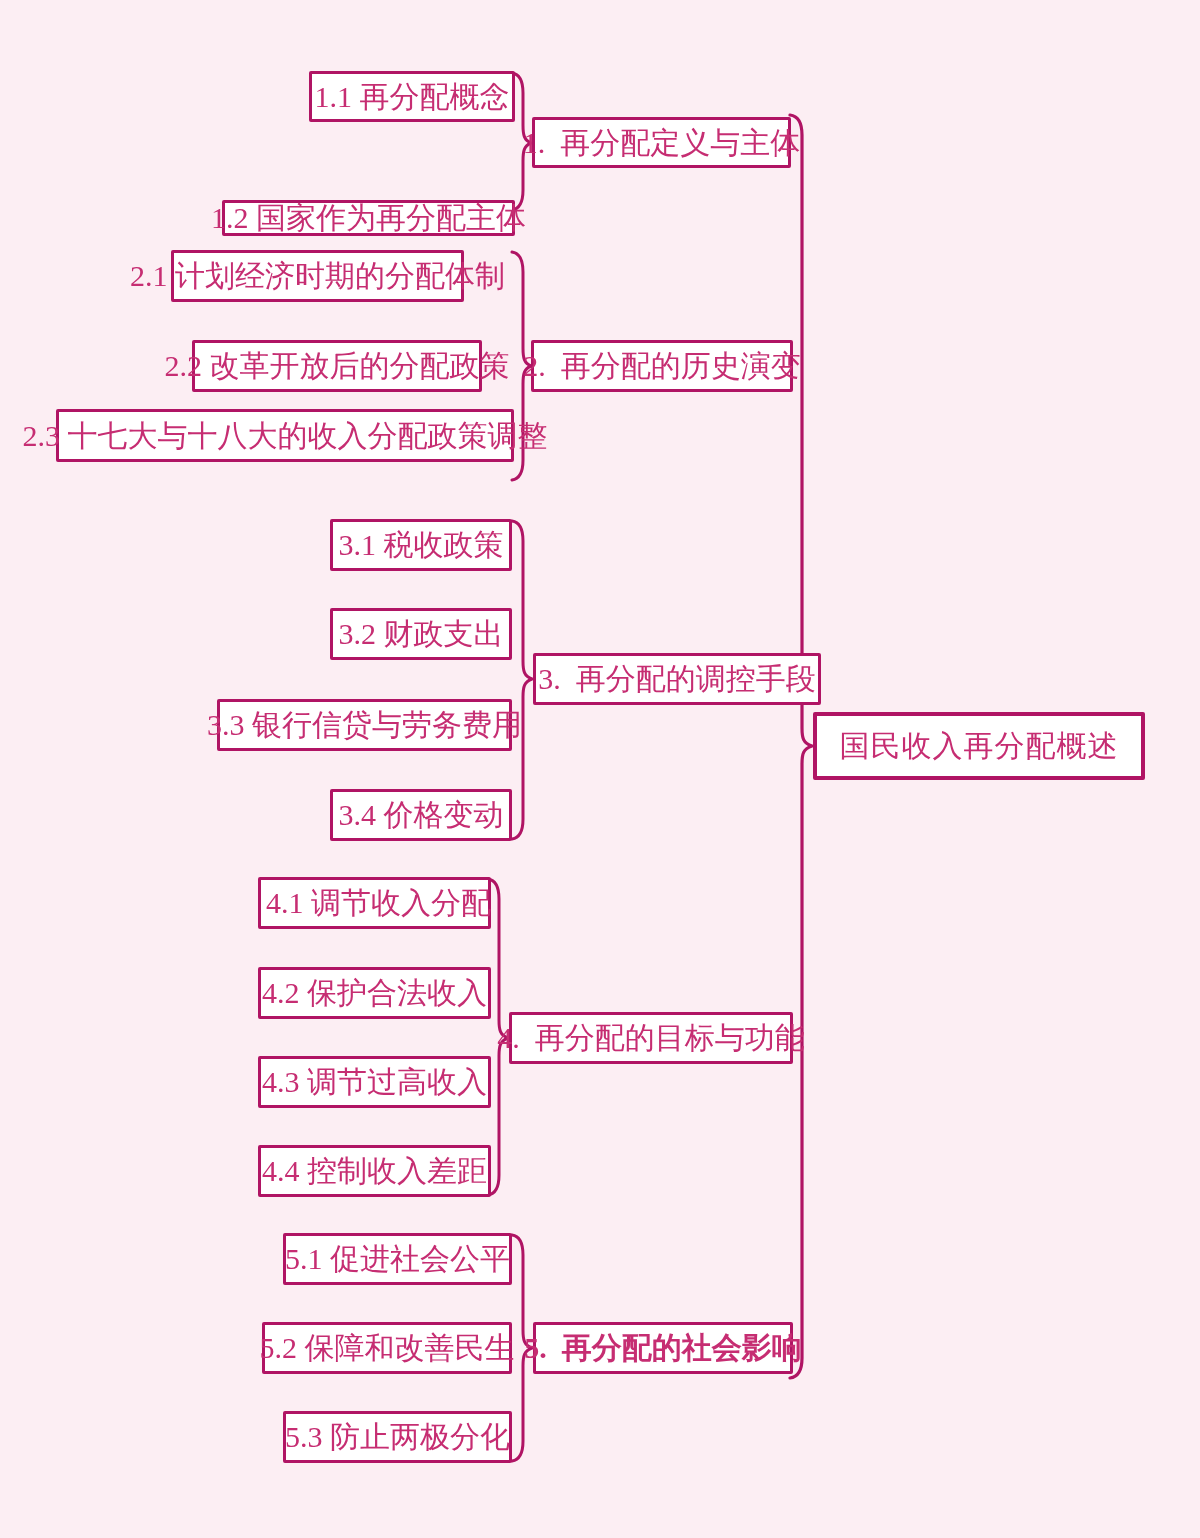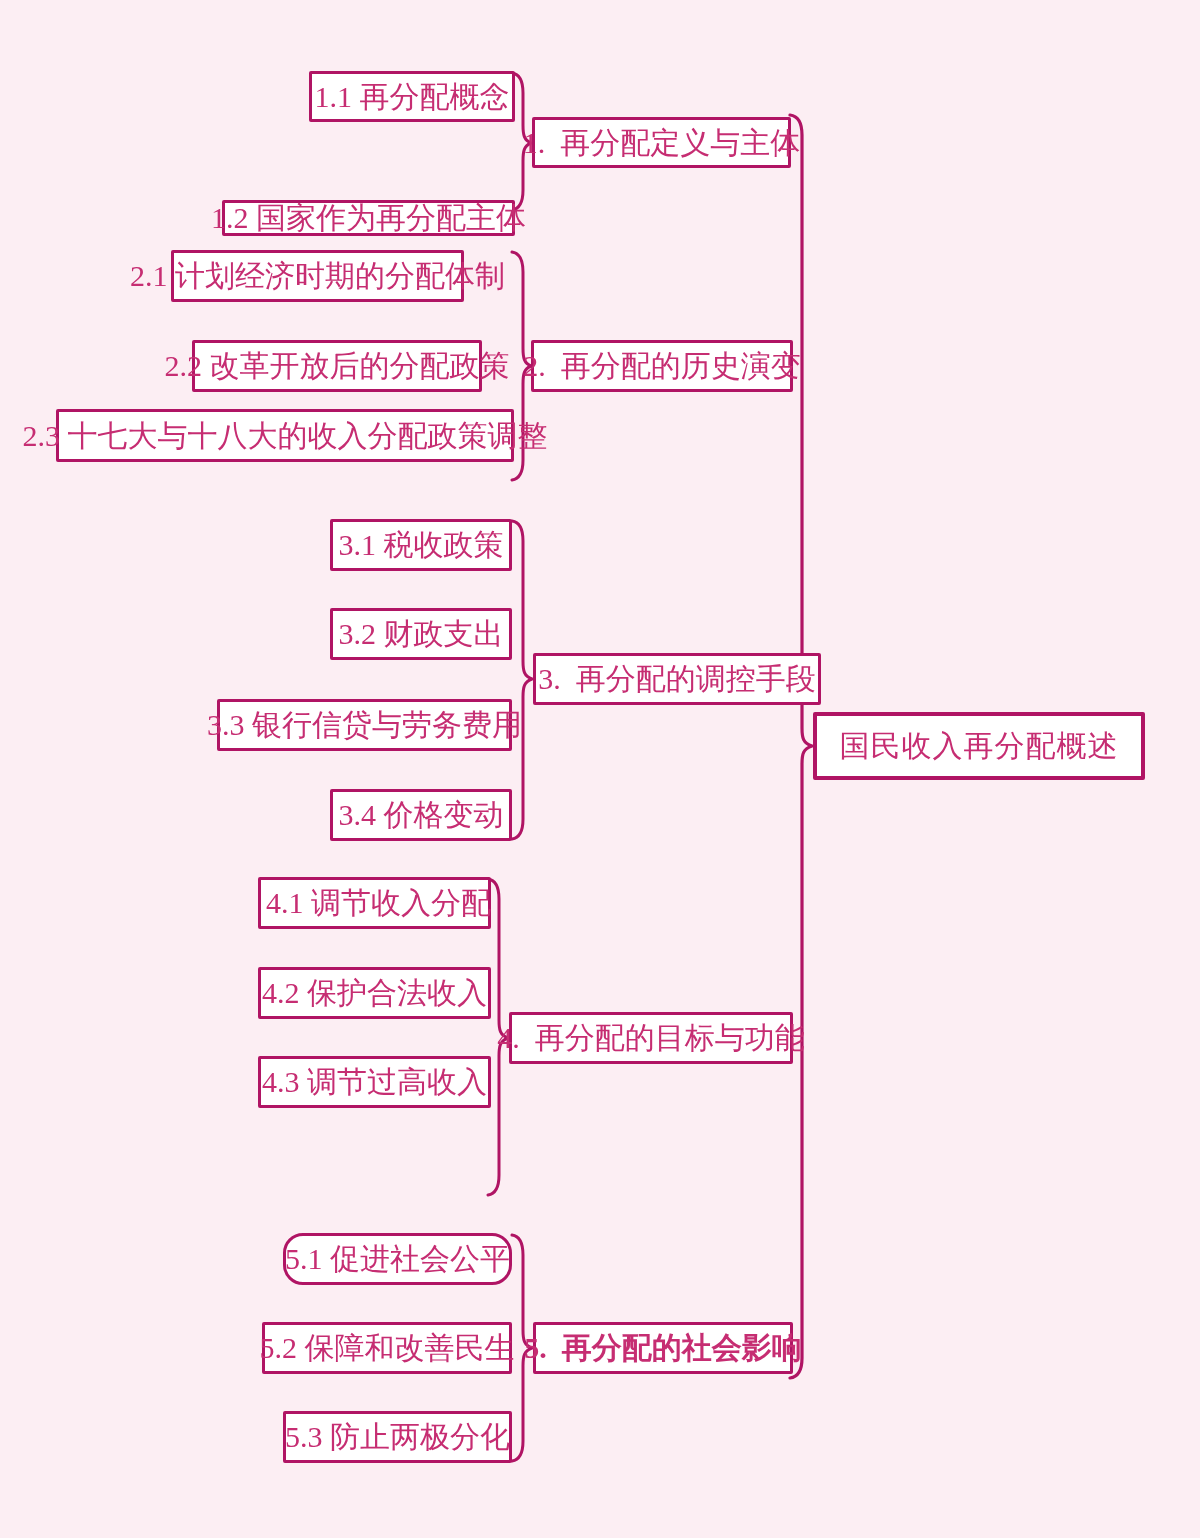--- a/index.html
+++ b/index.html
@@ -76,16 +76,17 @@
     <div class="node" style="left: 171px; top: 250px; width: 293px; height: 52px;">2.1 计划经济时期的分配体制</div>
     <div class="node" style="left: 192px; top: 340px; width: 290px; height: 52px;">2.2 改革开放后的分配政策</div>
     <div class="node" style="left: 56px; top: 409px; width: 458px; height: 53px;">2.3 十七大与十八大的收入分配政策调整</div>
     <div class="node" style="left: 330px; top: 519px; width: 182px; height: 52px;">3.1 税收政策</div>
     <div class="node" style="left: 330px; top: 608px; width: 182px; height: 52px;">3.2 财政支出</div>
     <div class="node" style="left: 217px; top: 699px; width: 295px; height: 52px;">3.3 银行信贷与劳务费用</div>
     <div class="node" style="left: 330px; top: 789px; width: 182px; height: 52px;">3.4 价格变动</div>
     <div class="node" style="left: 258px; top: 877px; width: 233px; height: 52px; padding-left: 8px;">4.1 调节收入分配</div>
     <div class="node" style="left: 258px; top: 967px; width: 233px; height: 52px;">4.2 保护合法收入</div>
     <div class="node" style="left: 258px; top: 1056px; width: 233px; height: 52px;">4.3 调节过高收入</div>
-    <div class="node" style="left: 283px; top: 1233px; width: 229px; height: 52px; border-radius: 20px;">5.1 促进社会公平</div>
+    <div class="node" style="left: 258px; top: 1145px; width: 233px; height: 52px;">4.4 控制收入差距</div>
+    <div class="node" style="left: 283px; top: 1233px; width: 229px; height: 52px;">5.1 促进社会公平</div>
     <div class="node" style="left: 262px; top: 1322px; width: 250px; height: 52px;">5.2 保障和改善民生</div>
     <div class="node" style="left: 283px; top: 1411px; width: 229px; height: 52px;">5.3 防止两极分化</div>
   </div>
 
 </body></html>

